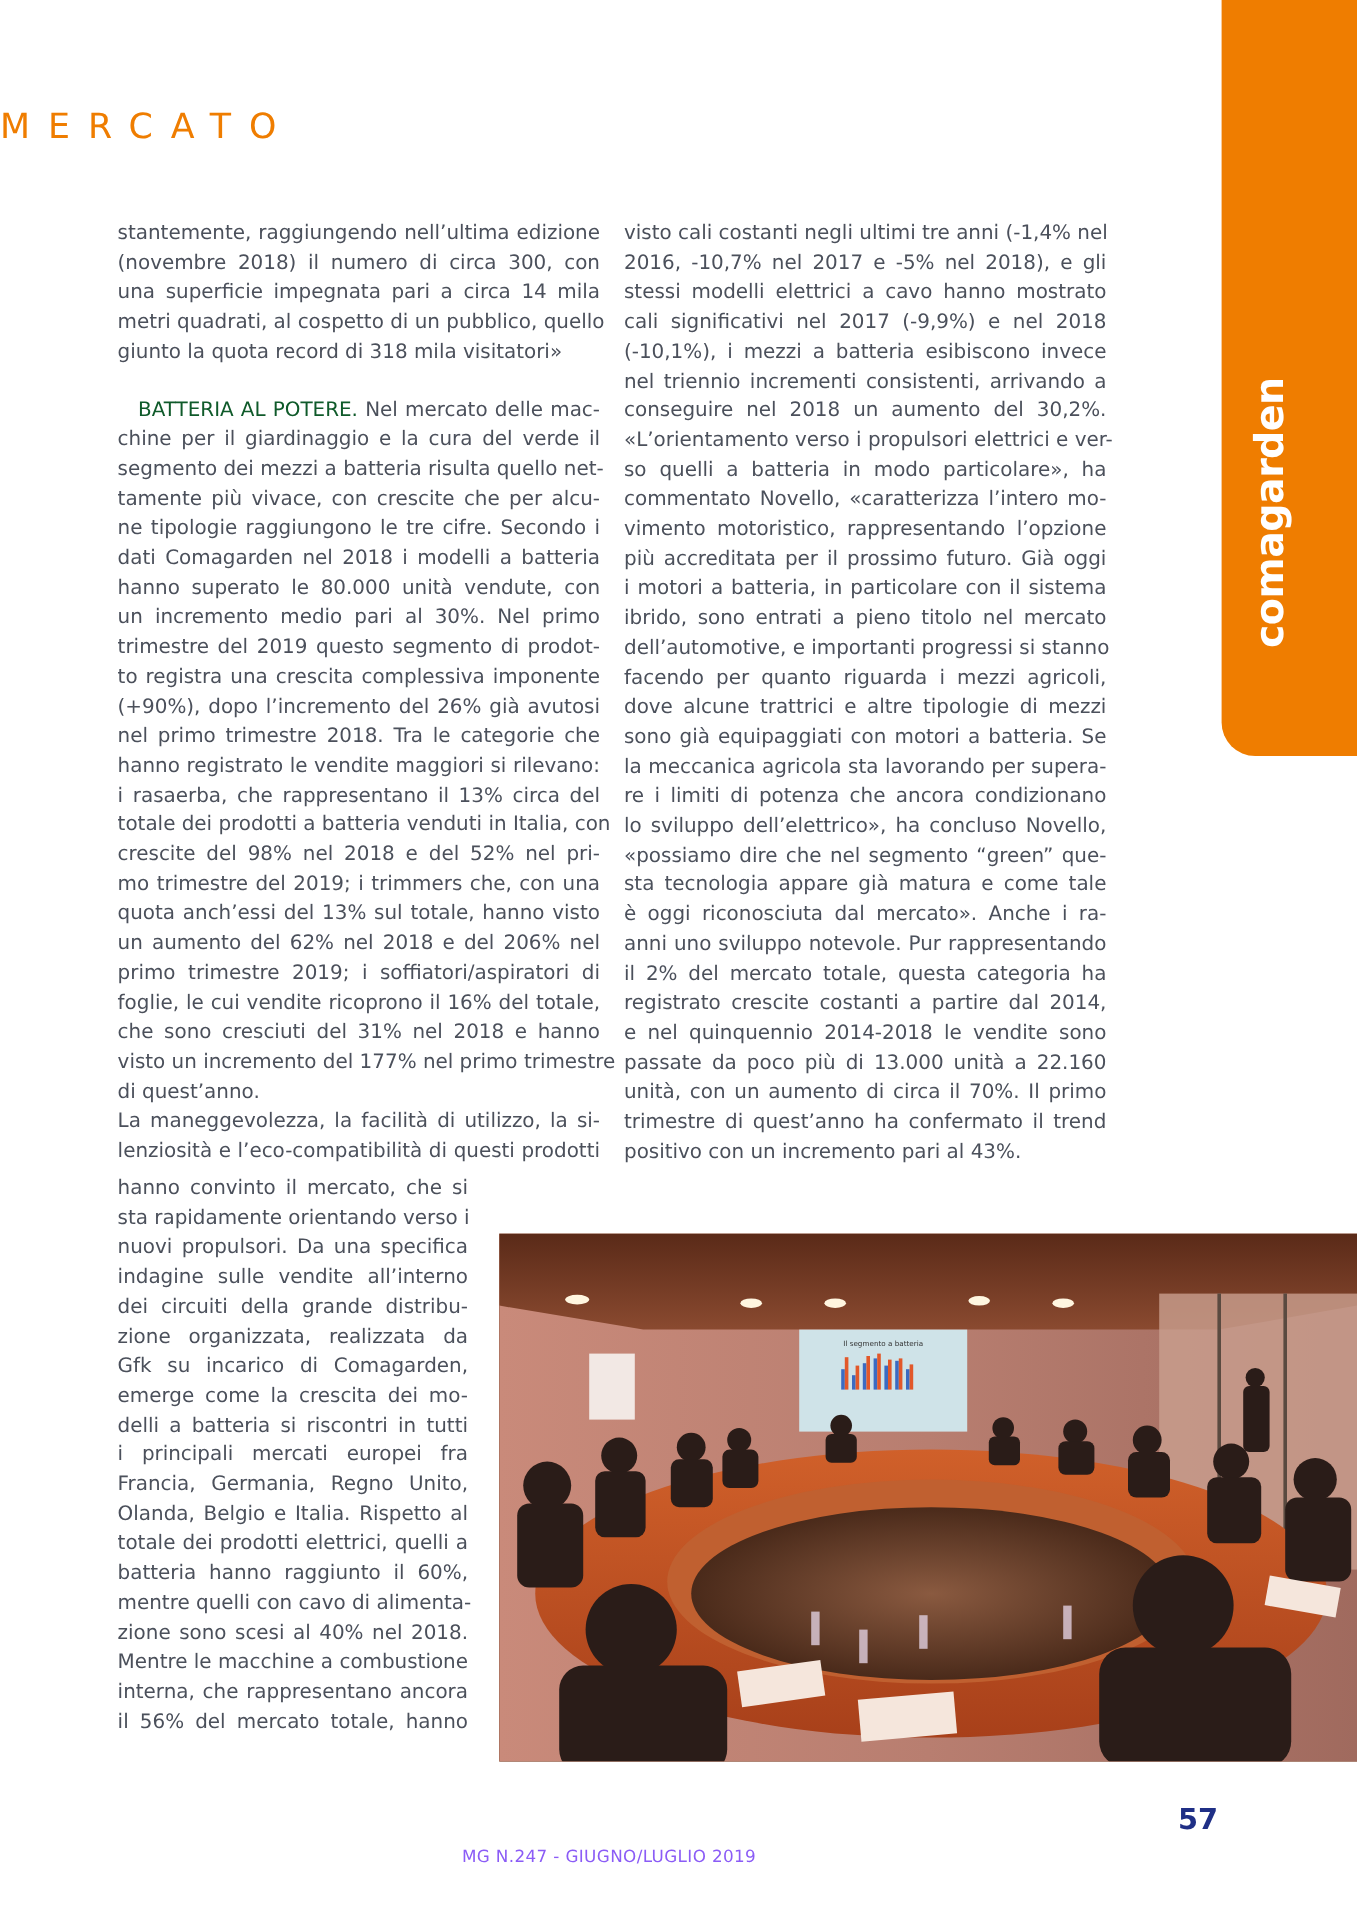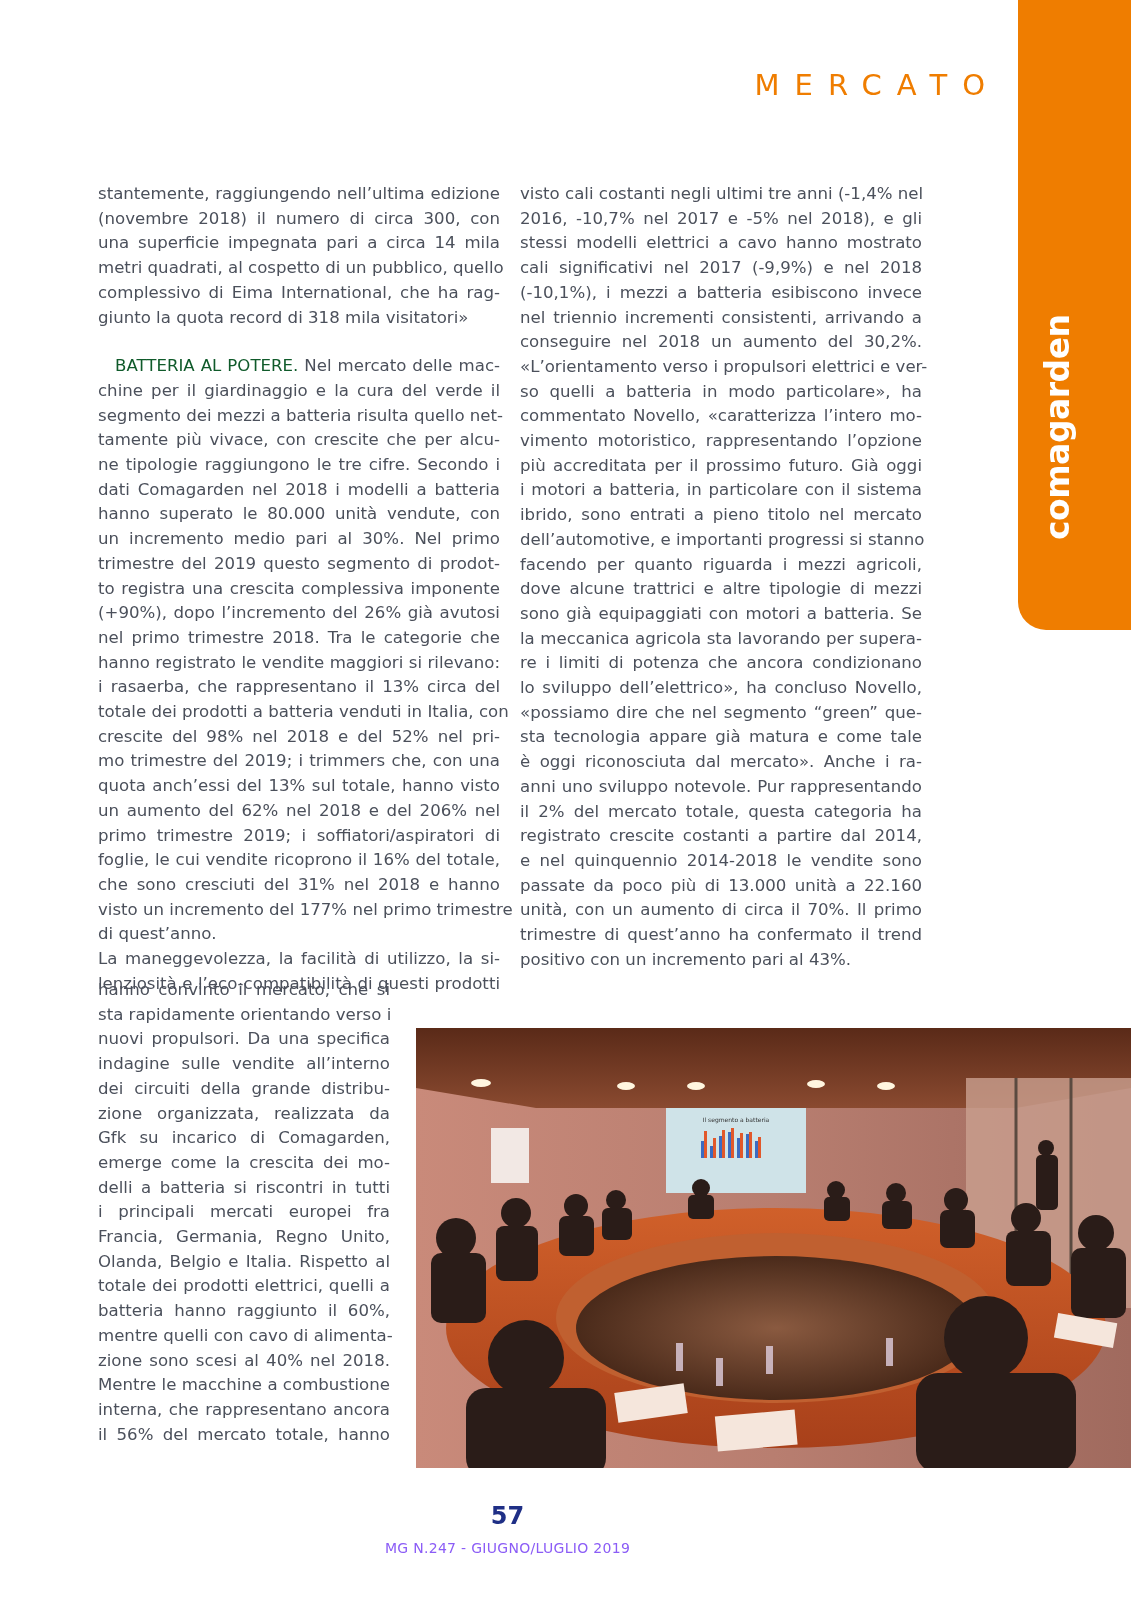--- a/index.html
+++ b/index.html
@@ -1,56 +1,55 @@
 <!DOCTYPE html>
 <html><head>
 <meta charset="utf-8">
 <style>
   html, body { margin: 0; padding: 0; background: #ffffff; }
   body { width: 1131px; height: 1600px; position: relative; overflow: hidden;
          font-family: "DejaVu Sans", sans-serif; color: #4a4f5a; }
-  .section-title { position: absolute; top: 68px; left: 0; width: 1000px; text-align: right;
+  .section-title { position: absolute; top: 88px; left: 0; width: 1000px; text-align: left;
          color: #ef7d00; font-size: 29px; letter-spacing: 15px; font-weight: normal;
          font-family: "DejaVu Sans", sans-serif; }
   .side-tab { position: absolute; top: 0; left: 1018px; width: 113px; height: 630px;
          background: #ef7d00; border-bottom-left-radius: 28px; }
   .side-tab-label { position: absolute; left: 1038px; top: 540px; color: #fff;
          font-weight: bold; font-size: 33px; transform-origin: 0 0; transform: rotate(-90deg);
          font-family: "DejaVu Sans", sans-serif; white-space: nowrap; letter-spacing: -0.5px; }
   .col { position: absolute; font-size: 16.6px; line-height: 24.7px; text-align: justify;
          font-family: "DejaVu Sans", sans-serif; color: #4b505b; }
   .col-left-top { left: 98px; top: 182px; width: 402px; }
   .col-left-narrow { left: 98px; top: 978px; width: 292px; }
   .col-right { left: 520px; top: 182px; width: 402px; }
   .line { display: block; text-align: justify; text-align-last: justify; white-space: nowrap; }
   .line.last { text-align-last: left; }
   .gap { height: 24px; }
   .heading-inline { color: #0f5a2a; font-weight: normal; margin-left: 17px; }
   .photo { position: absolute; left: 416px; top: 1028px; width: 715px; height: 440px;
          overflow: hidden; background: #7a3a20; }
-  .page-number { position: absolute; top: 1502px; left: 0; width: 1015px; text-align: center;
+  .page-number { position: absolute; top: 1502px; left: 0; width: 1015px; text-align: right;
          color: #1f2f86; font-weight: bold; font-size: 24px; }
   .footer { position: absolute; top: 1540px; left: 0; width: 1015px; text-align: center;
          color: #8b5cf6; font-size: 14px; letter-spacing: 0.3px; }
 </style>
 </head>
 <body>
 
 <div class="section-title">MERCATO</div>
 
 <div class="side-tab"></div>
 <div class="side-tab-label">comagarden</div>
 
 <div class="col col-left-top">
   <div id="left-top">
       <span class="line">stantemente, raggiungendo nell’ultima edizione</span>
       <span class="line">(novembre 2018) il numero di circa 300, con</span>
       <span class="line">una superficie impegnata pari a circa 14 mila</span>
       <span class="line">metri quadrati, al cospetto di un pubblico, quello</span>
-      <span class="line">complessivo di Eima International, che ha rag-</span>
       <span class="line last">giunto la quota record di 318 mila visitatori»</span>
     </div>
   <div class="gap"></div>
   <div id="left-mid">
     <span class="line"><span class="heading-inline">BATTERIA AL POTERE.</span><span> Nel mercato delle mac-</span></span>
   <span class="line">chine per il giardinaggio e la cura del verde il</span>
       <span class="line">segmento dei mezzi a batteria risulta quello net-</span>
       <span class="line">tamente più vivace, con crescite che per alcu-</span>
       <span class="line">ne tipologie raggiungono le tre cifre. Secondo i</span>
       <span class="line">dati Comagarden nel 2018 i modelli a batteria</span>

